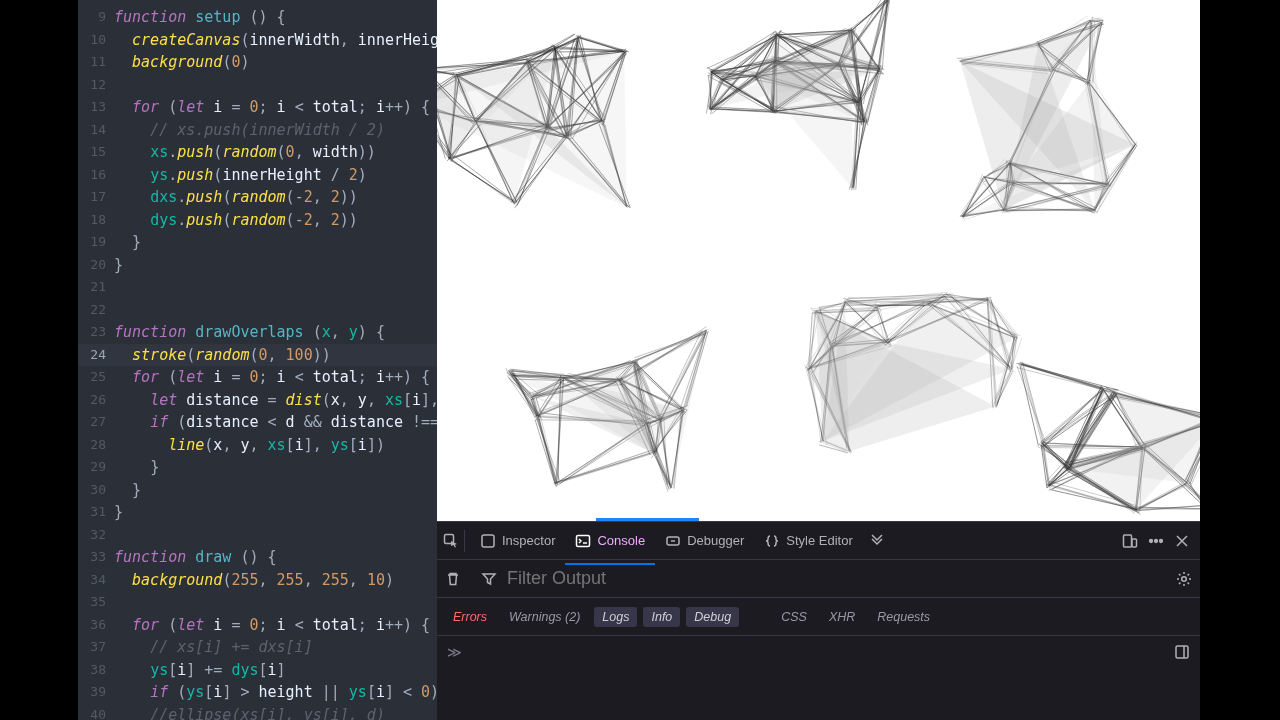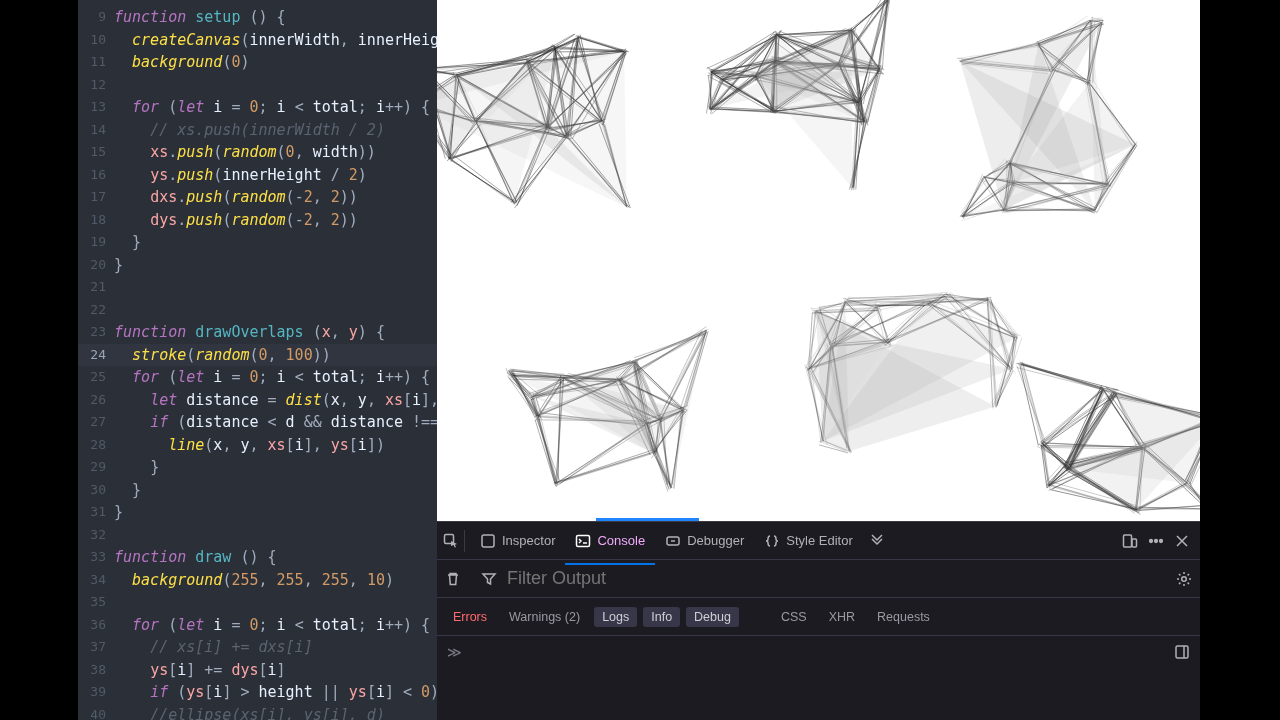--- a/index.html
+++ b/index.html
@@ -13,21 +13,21 @@
   .gutter { position:absolute; left:0; top:0; width:30px; text-align:right; color:#515a68; padding-top:6px; }
   .gutter div { height:22.5px; font-size:13px; padding-right:2px;}
   .code   { position:absolute; left:36px; top:6px; white-space:pre; }
   .code div { height:22.5px; }
   .tok-kw   { color:#b574c1; font-style:italic;}
   .tok-fn   { color:#55b6c3; }
   .tok-call { color:#fde047;font-style:italic; }
   .tok-num  { color:#d29a66; }
   .tok-pun  { color:#a1adbf; }
   .tok-def  { color:#e7f0ff; }
-  .tok-var  { color:#fca5a5; }
+  .tok-var  { color:#14b8a6; }
   .tok-cmt  { color:#5b6370; font-style:italic; }
   .hi-row   { position:absolute; left:0; right:0; height:22.5px; background:#30353f; }
 
   
   .right-col { flex:1; display:flex; flex-direction:column; background:#fff; }
   .canvas { flex:1; background:#fff; position:relative; overflow:hidden; }
   .canvas svg { position:absolute; inset:0; width:100%; height:100%; }
 
   
   .devtools { height:199px; background:#1c1b22; color:#b1b1b5; font-family:-apple-system,"Segoe UI",Arial,sans-serif; font-size:13px; border-top:1px solid #3a3944; display:flex; flex-direction:column;}
@@ -35,21 +35,21 @@
   .dt-tabs .sep { width:1px; height:22px; background:#3a3944; margin:0 5px;}
   .dt-tab { display:flex; align-items:center; gap:6px; padding:0 10px; height:48px; cursor:pointer; color:#b1b1b5; }
   .dt-tab.active { color:#f0abfc; box-shadow:inset 0 -2px 0 #0074e8;justify-content:space-between;}
   .dt-icon { width:16px; height:16px; display:inline-flex; align-items:center; justify-content:center; }
   .dt-icon svg { width:16px; height:16px; stroke:#b1b1b5; fill:none; stroke-width:1.5;}
   .dt-tab.active .dt-icon svg { stroke:#fff;}
   .dt-right { margin-left:auto; display:flex; align-items:center; gap:10px; padding-right:4px;}
   .dt-filterbar { height:38px; display:flex; align-items:center; border-bottom:1px solid #38374a; padding:0 8px; gap:10px;}
   .dt-filterbar input { background:transparent; border:none; color:#9a99a2; font-size:18px; outline:none; flex:1;}
   .dt-cats { height:38px; display:flex; align-items:center; gap:6px; padding:0 8px; border-bottom:1px solid #38374a;}
-  .cat { padding:3px 8px; border-radius:3px; background:#38374a; color:#cfcfd4; font-size:12.5px; cursor:pointer;}
+  .cat { padding:3px 8px; border-radius:3px; background:#38374a; color:#cfcfd4; font-size:12.5px; cursor:pointer;font-style:italic;}
   .cat.plain { background:transparent; color:#9a99a2;}
   .cat.err { background:transparent; color:#ff6b6b;}
   .cat-gap { width:22px;}
   .dt-prompt { flex:1; display:flex; align-items:flex-start; padding:8px 10px;}
   .dt-prompt .chev { color:#7c7b87; font-size:14px;}
   .dt-prompt-right{ margin-left:auto;}
   .icon-btn svg{ width:16px;height:16px;stroke:#b1b1b5;fill:none;stroke-width:1.5;}
   .blue-underline{position:absolute;left:159px;bottom:0;width:103px;height:3px;background:#2184ff;}
 </style>
 </head>

